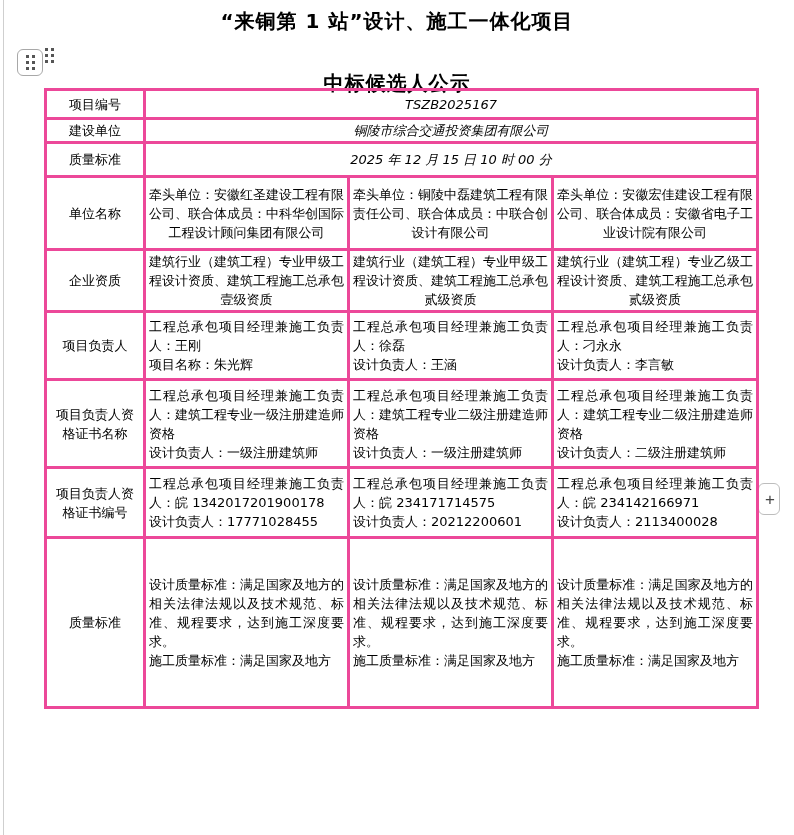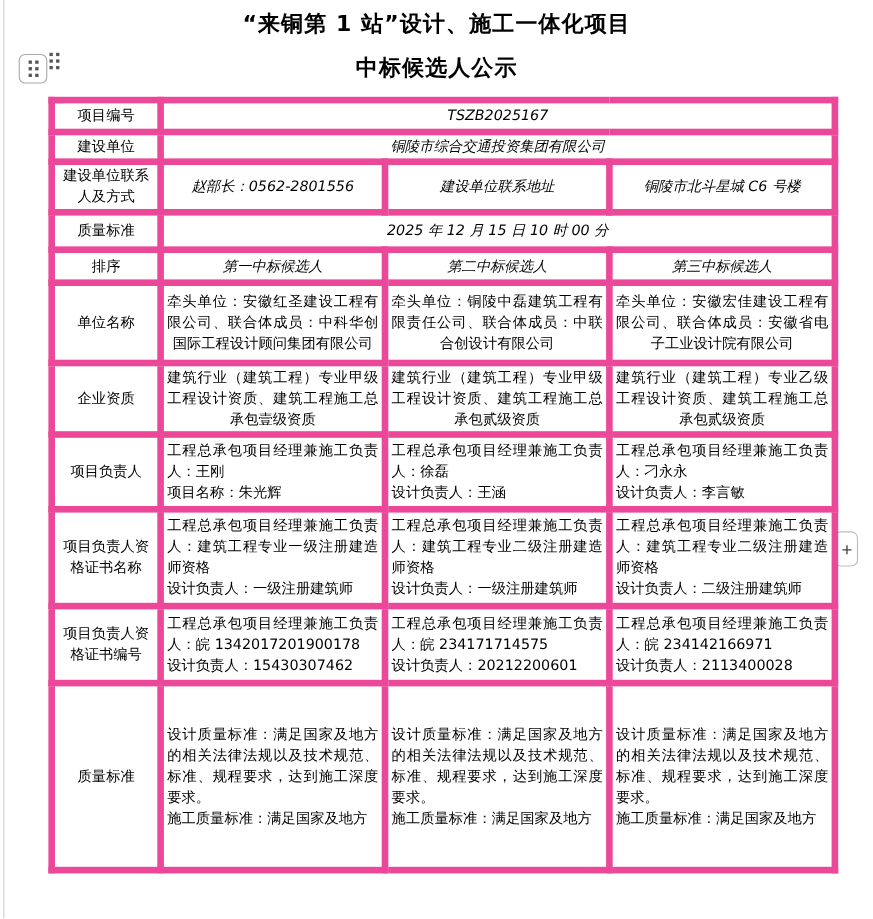--- a/index.html
+++ b/index.html
@@ -11,28 +11,28 @@
   }
   .page-edge{
     position:absolute;left:3px;top:0;bottom:0;width:1px;
     background:#cfcfcf;
   }
   .title{
     text-align:center;font-weight:bold;color:#000;
     font-size:20px;line-height:26px;letter-spacing:1px;
   }
   .title.l1{margin:8px 40px 0 40px;}
-  .title.l2{margin:14px 40px 0 40px;}
+  .title.l2{margin:36px 40px 0 40px;}
   table.doc{
     position:absolute;left:44px;top:88px;width:712px;
     border-collapse:collapse;table-layout:fixed;
     font-size:13px;line-height:19px;
   }
   table.doc td{
-    border:6px solid #ec4899;
+    border:3px solid #ec4899;
     padding:1px 3px;
     vertical-align:middle;
     overflow:hidden;
   }
   td.lbl{text-align:center;}
   td.val{text-align:center;font-style:italic;}
   td.jc{text-align:justify;text-align-last:center;margin-left:20px;}
   td.jl{text-align:justify;text-align-last:left;}
   .pre{white-space:pre-line;}
   td.topcell{vertical-align:top;padding-top:2px;}
@@ -100,39 +100,27 @@
     <td class="lbl">项目编号</td>
     <td class="val" colspan="3">TSZB2025167</td>
   </tr>
 
 
   <tr style="height:16px">
     <td class="lbl">建设单位</td>
     <td class="val" colspan="3">铜陵市综合交通投资集团有限公司</td>
   </tr>
 
-  <tr style="height:40px">
-    <td class="lbl">建设单位联系人及方式</td>
-    <td class="val">赵部长：0562-2801556</td>
-    <td class="val">建设单位联系地址</td>
-    <td class="val">铜陵市北斗星城 C6 号楼</td>
-  </tr>
 
   <tr style="height:34px">
     <td class="lbl">质量标准</td>
     <td class="val" colspan="3">2025 年 12 月 15 日 10 时 00 分</td>
   </tr>
 
 
-  <tr style="height:30px">
-    <td class="lbl">排序</td>
-    <td class="val">第一中标候选人</td>
-    <td class="val">第二中标候选人</td>
-    <td class="val">第三中标候选人</td>
-  </tr>
 
   <tr style="height:73px">
     <td class="lbl">单位名称</td>
     <td class="jc">牵头单位：安徽红圣建设工程有限公司、联合体成员：中科华创国际工程设计顾问集团有限公司</td>
     <td class="jc">牵头单位：铜陵中磊建筑工程有限责任公司、联合体成员：中联合创设计有限公司</td>
     <td class="jc">牵头单位：安徽宏佳建设工程有限公司、联合体成员：安徽省电子工业设计院有限公司</td>
   </tr>
 
   <tr style="height:58px">
     <td class="lbl">企业资质</td>
@@ -159,21 +147,21 @@
 设计负责人：一级注册建筑师</td>
     <td class="jl pre">工程总承包项目经理兼施工负责人：建筑工程专业二级注册建造师资格
 设计负责人：一级注册建筑师</td>
     <td class="jl pre">工程总承包项目经理兼施工负责人：建筑工程专业二级注册建造师资格
 设计负责人：二级注册建筑师</td>
   </tr>
 
   <tr style="height:70px">
     <td class="lbl">项目负责人资格证书编号</td>
     <td class="jl pre">工程总承包项目经理兼施工负责人：皖 1342017201900178
-设计负责人：15430307462</td>
+设计负责人：17771028455</td>
     <td class="jl pre">工程总承包项目经理兼施工负责人：皖 234171714575
 设计负责人：20212200601</td>
     <td class="jl pre">工程总承包项目经理兼施工负责人：皖 234142166971
 设计负责人：2113400028</td>
   </tr>
 
   <tr style="height:170px">
     <td class="lbl">质量标准</td>
     <td class="jl pre topcell">设计质量标准：满足国家及地方的相关法律法规以及技术规范、标准、规程要求，达到施工深度要求。
 施工质量标准：满足国家及地方</td>

